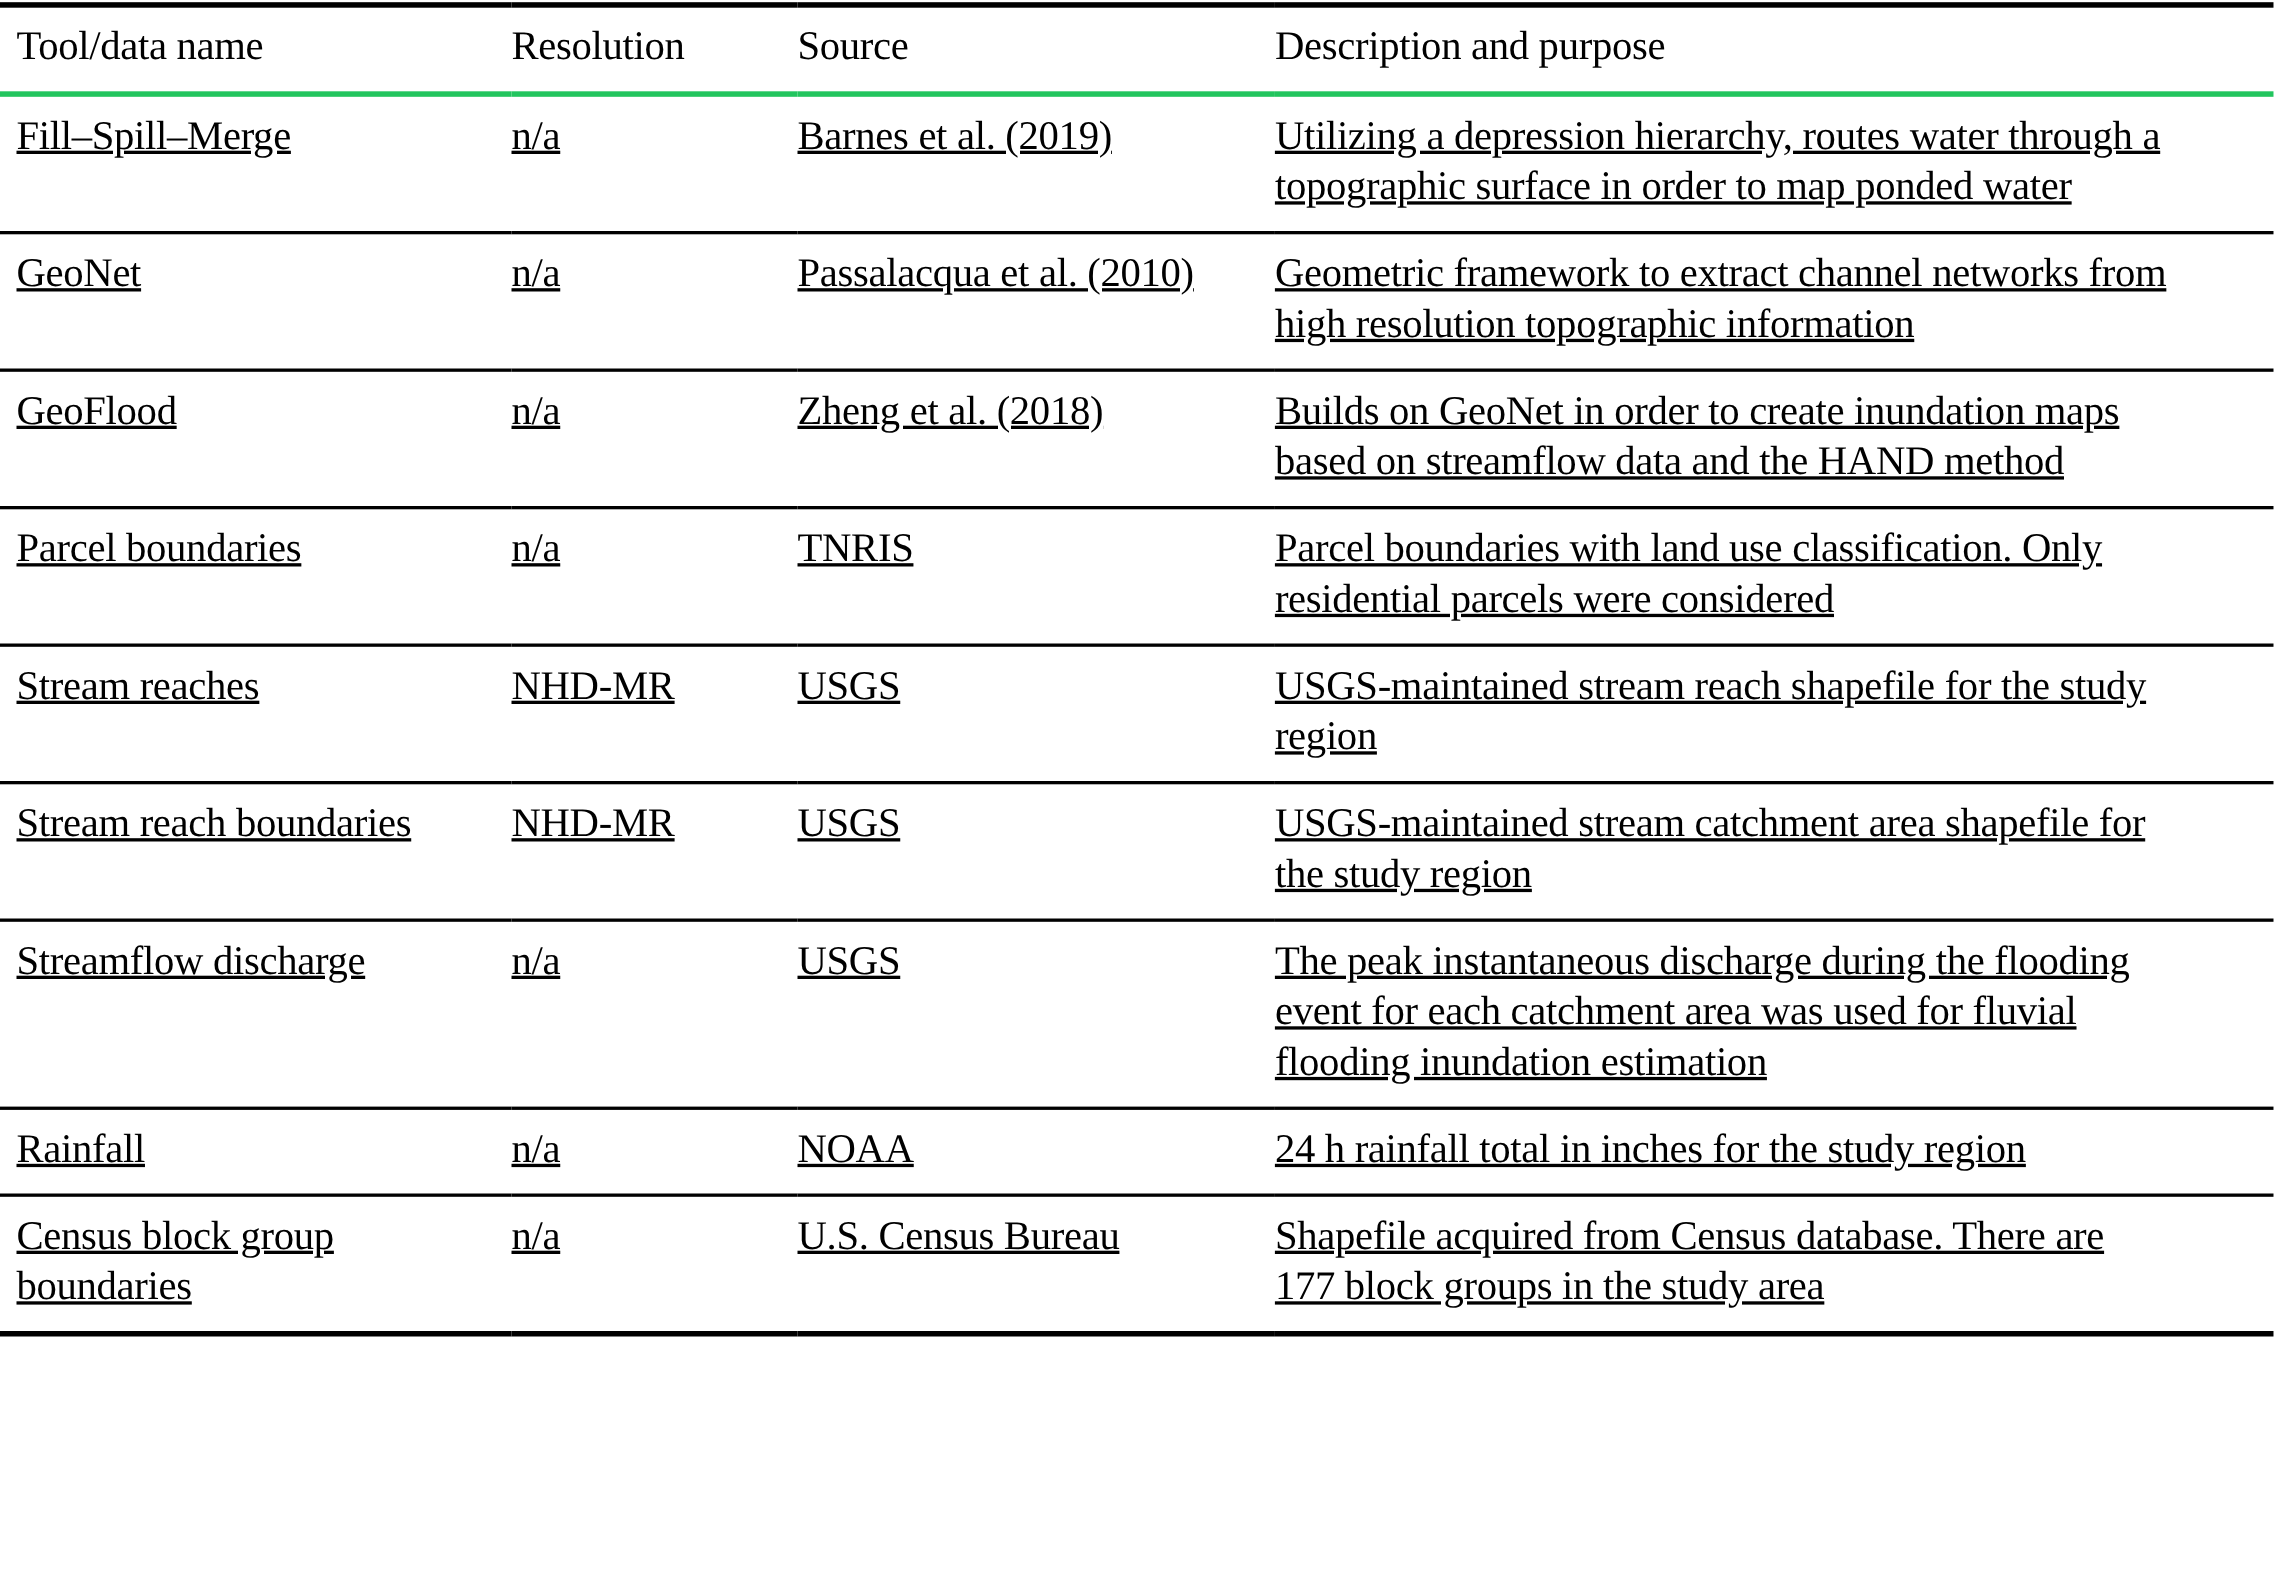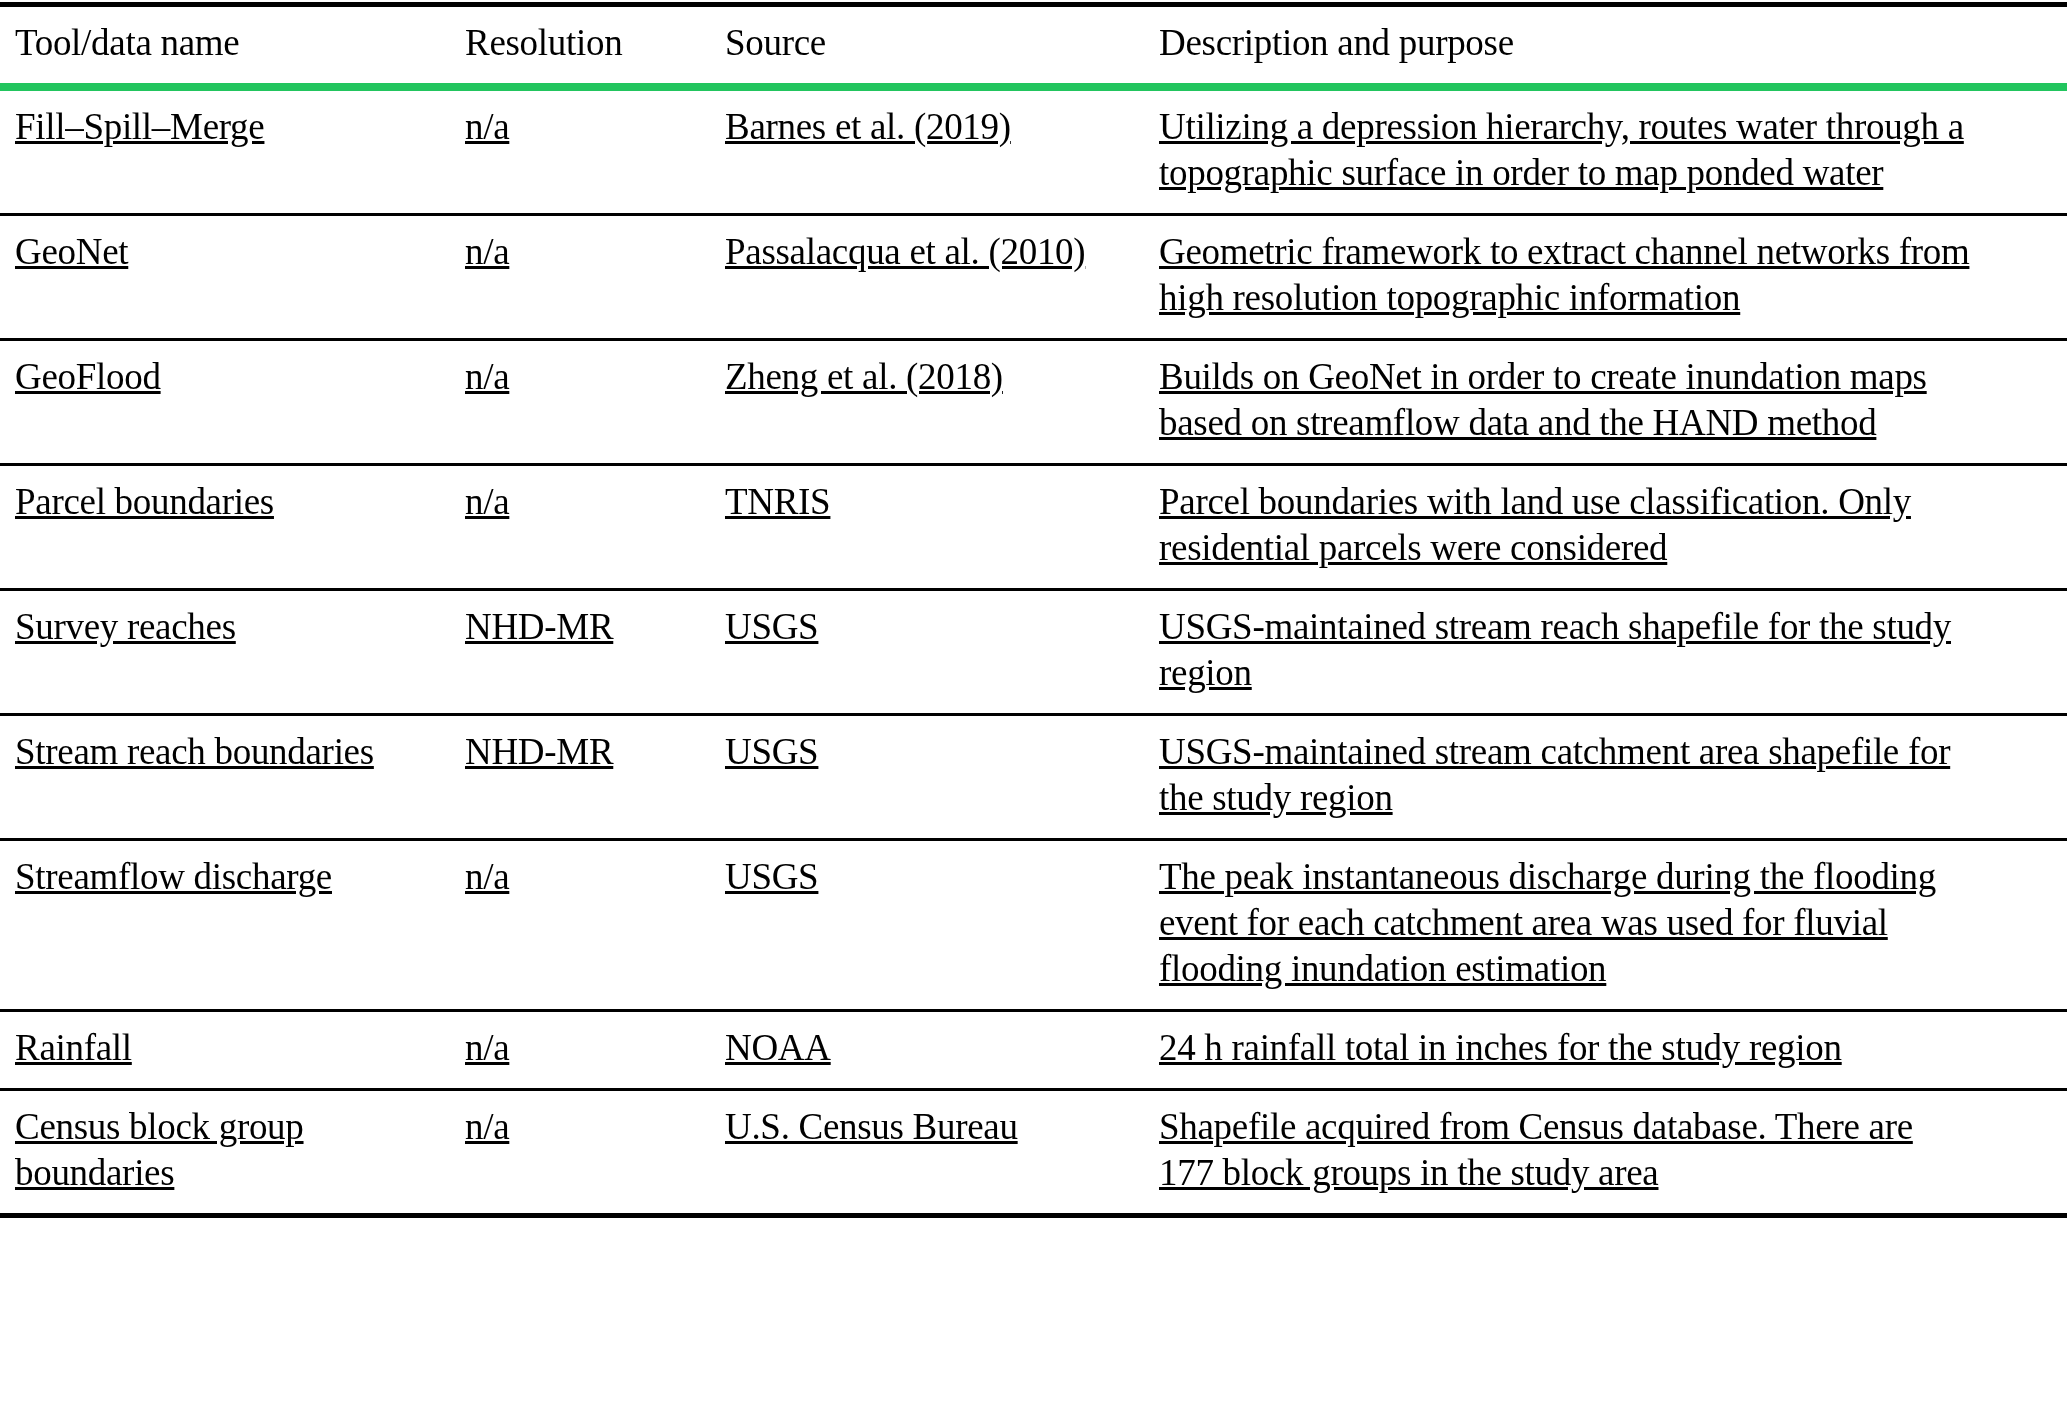--- a/index.html
+++ b/index.html
@@ -17,21 +17,21 @@
     table-layout: fixed;
     width: 2067px;
     margin-top: 2px;
   }
   col.c1 { width: 465px; }
   col.c2 { width: 260px; }
   col.c3 { width: 434px; }
   col.c4 { width: 908px; }
   thead tr {
     border-top: 5px solid #000;
-    border-bottom: 8px solid #22c55e;
+    border-bottom: 5px solid #22c55e;
     margin-left: 16px;
   }
   tbody tr {
     border-bottom: 3px solid #000;
     text-decoration: underline;
   }
   tbody tr:last-child {
     border-bottom: 5px solid #000;
   }
   th, td {
@@ -92,21 +92,21 @@
 based on streamflow data and the HAND method</td>
     </tr>
     <tr>
       <td>Parcel boundaries</td>
       <td>n/a</td>
       <td>TNRIS</td>
       <td>Parcel boundaries with land use classification. Only
 residential parcels were considered</td>
     </tr>
     <tr>
-      <td>Survey reaches</td>
+      <td>Stream reaches</td>
       <td>NHD-MR</td>
       <td>USGS</td>
       <td>USGS-maintained stream reach shapefile for the study
 region</td>
     </tr>
     <tr>
       <td>Stream reach boundaries</td>
       <td>NHD-MR</td>
       <td>USGS</td>
       <td>USGS-maintained stream catchment area shapefile for

